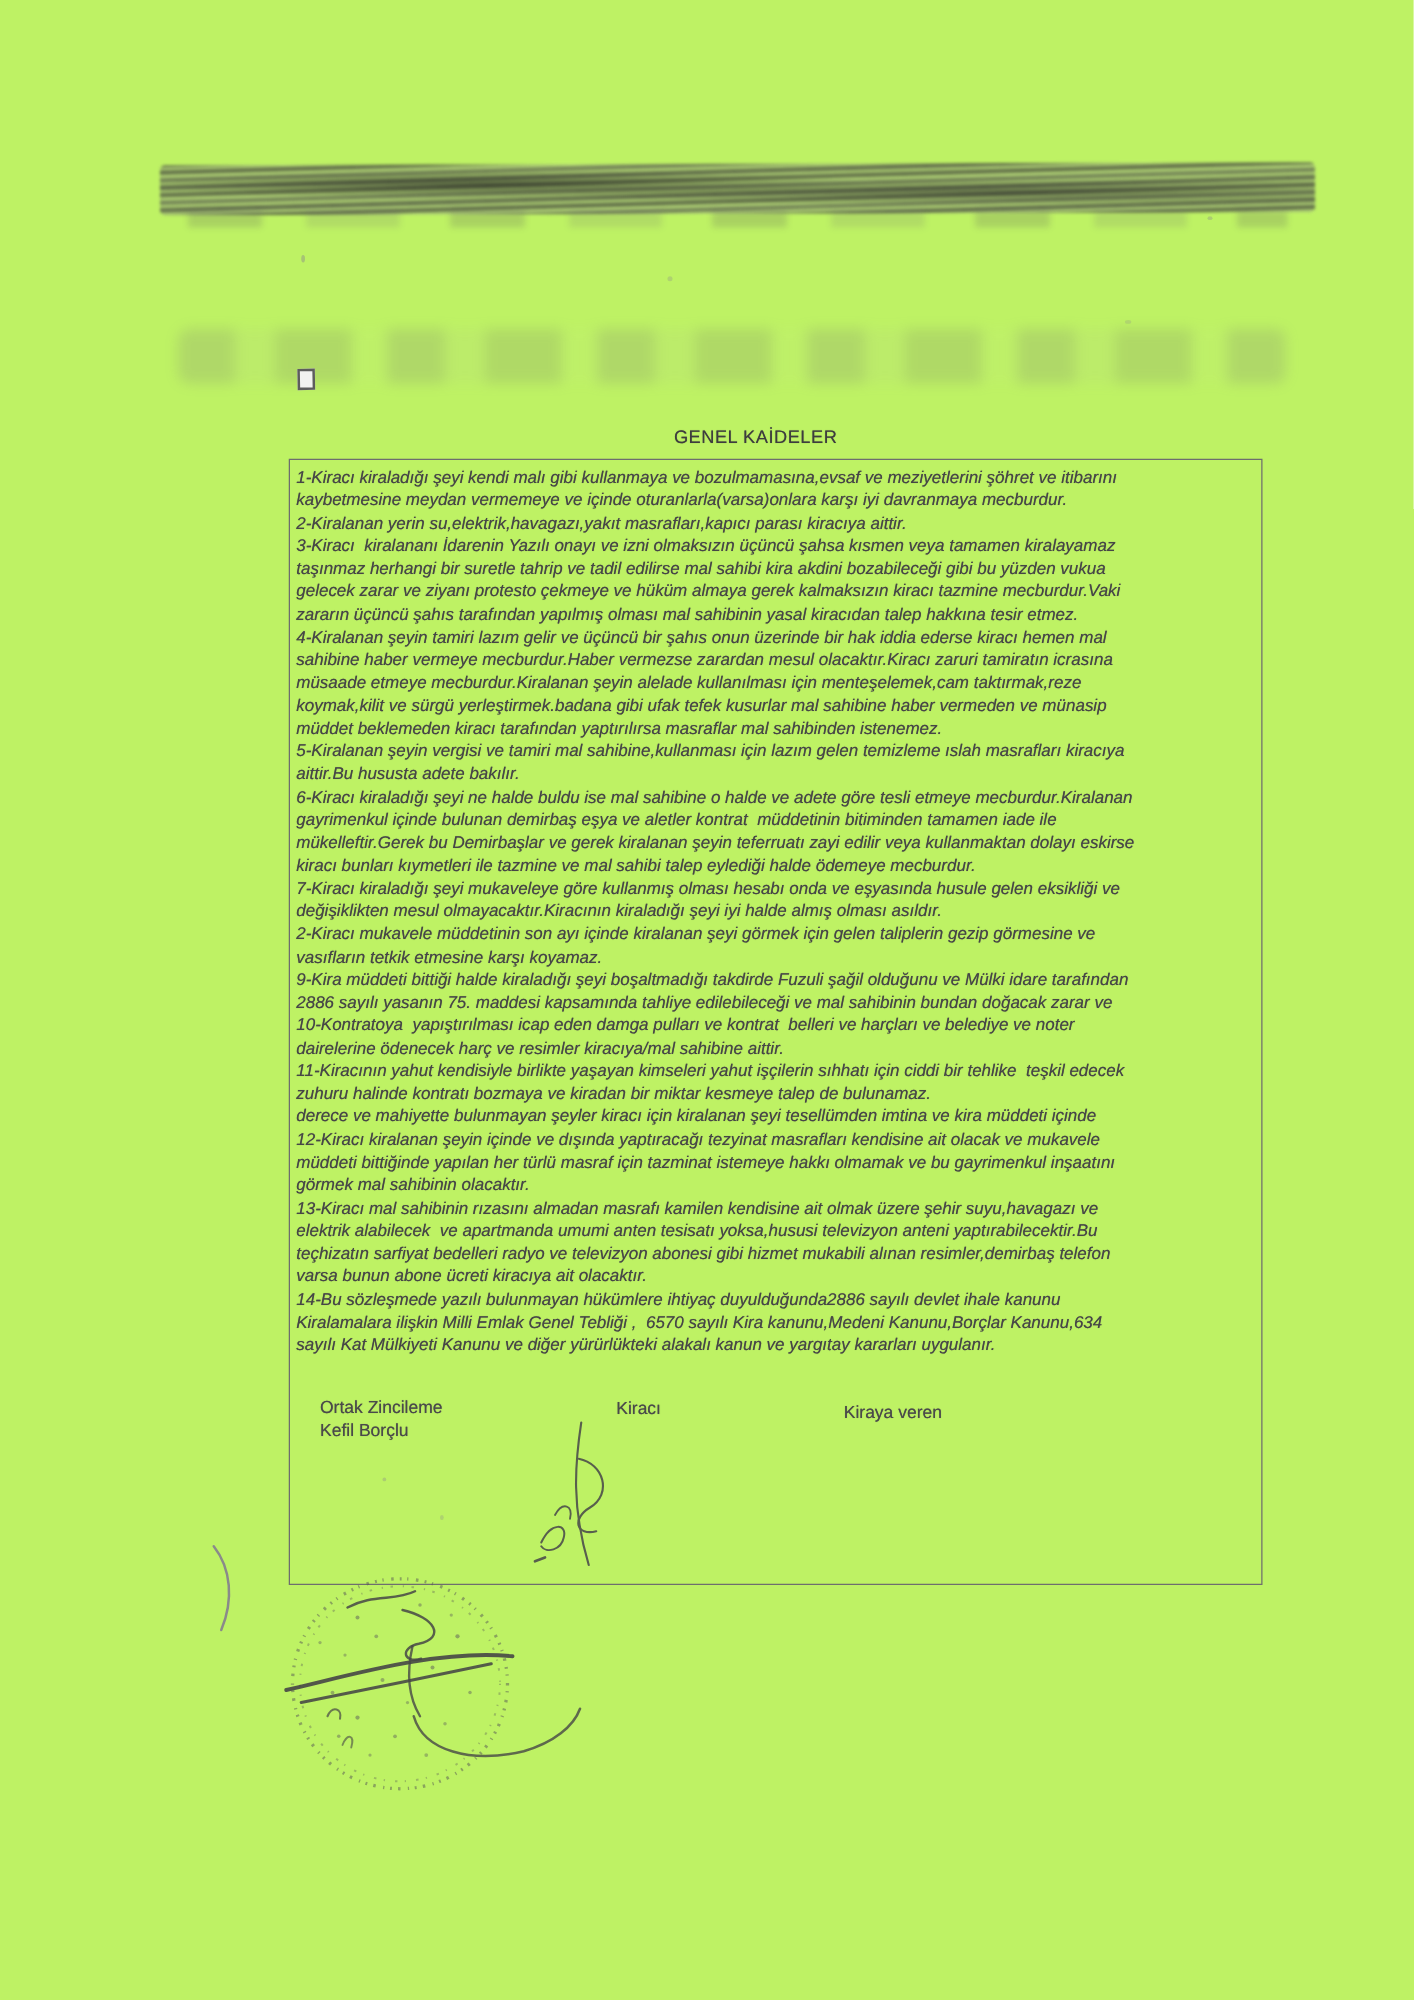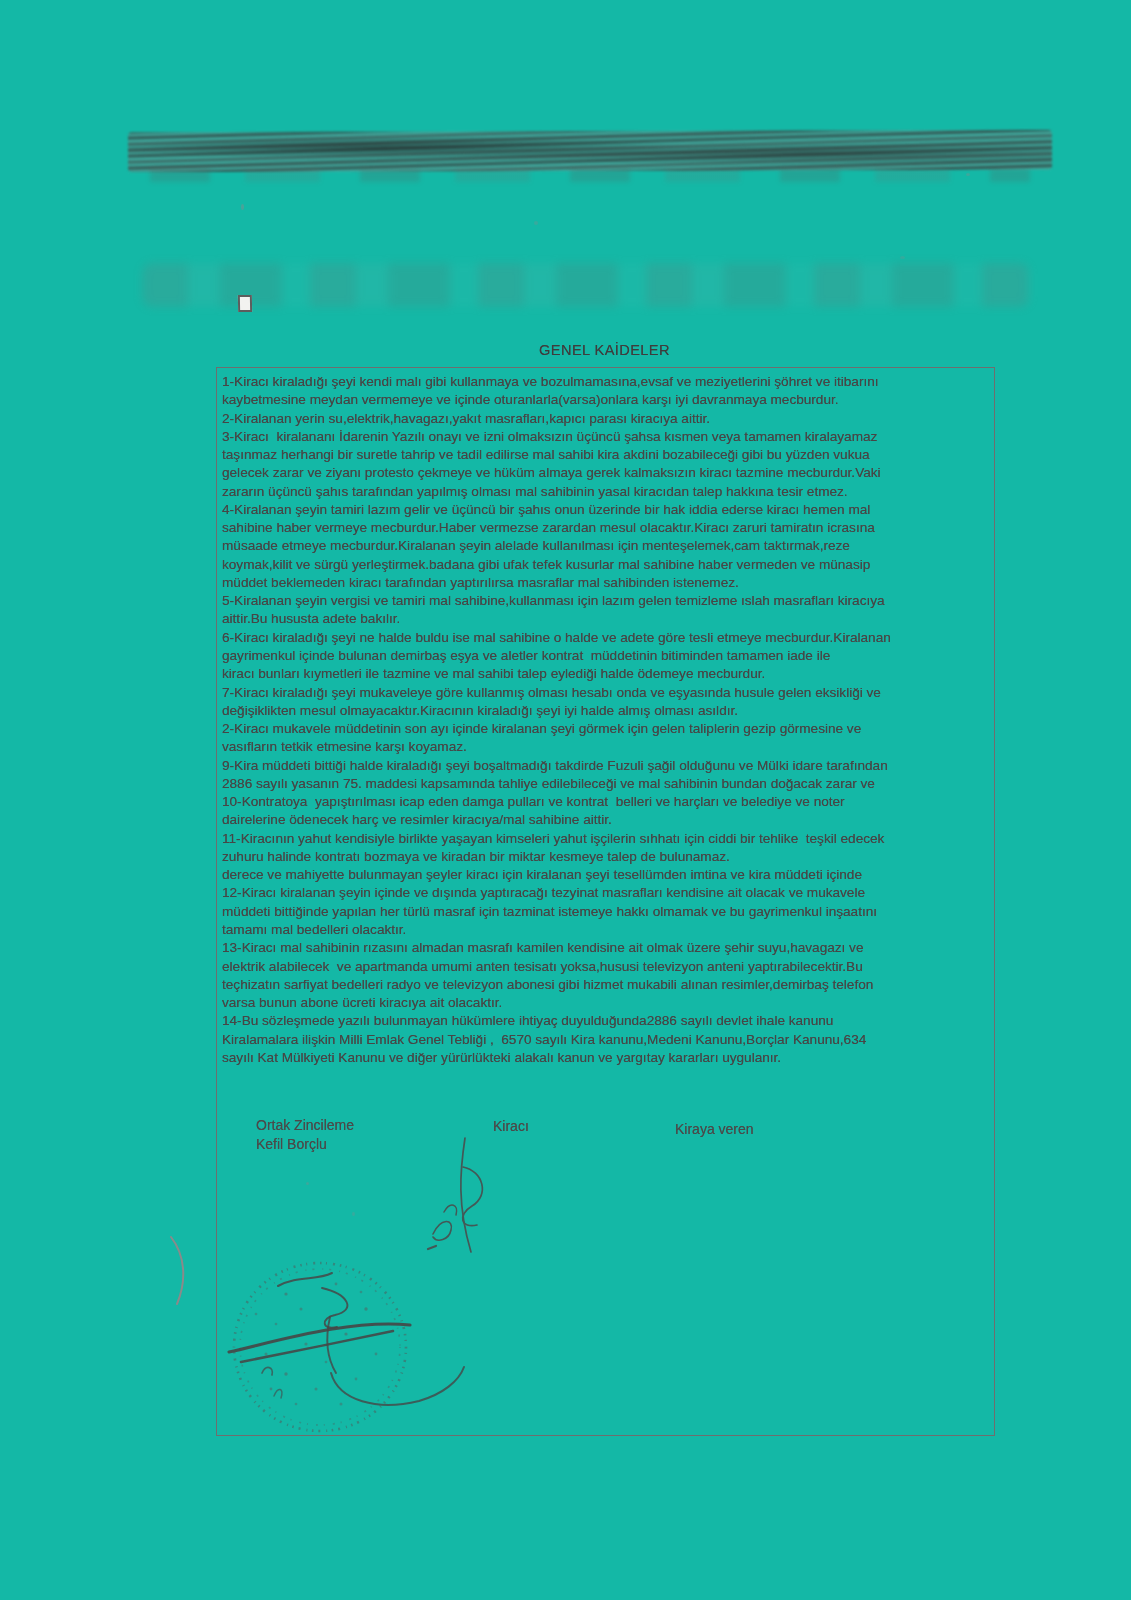--- a/index.html
+++ b/index.html
@@ -1,19 +1,19 @@
 <!DOCTYPE html>
 <html><head>
 <meta charset="utf-8">
 <style>
   html,body{margin:0;padding:0;background:#ffffff;}
   .page{
     position:relative;
     width:1131px;height:1600px;
-    background:#14b8a6;
+    background:#bef264;
     overflow:hidden;
     font-family:"Liberation Sans","DejaVu Sans",sans-serif;
     color:#474747;
   }
   
   .scan-band{
     position:absolute;left:128px;top:131px;width:924px;height:40px;
     background:
       radial-gradient(ellipse 420px 16px at 28% 40%, rgba(30,30,30,.55), transparent 72%),
       radial-gradient(ellipse 520px 15px at 74% 58%, rgba(40,40,40,.5), transparent 72%),
@@ -44,23 +44,24 @@
   .checkbox{
     position:absolute;left:238px;top:295px;width:10px;height:13px;
     border:2px solid #5d5d5d;background:#f2f2f0;transform:rotate(-1deg);
   }
   .doc-title{
     position:absolute;left:223px;top:342px;width:763px;
     text-align:center;font-size:14.6px;letter-spacing:.4px;color:#3d3d3d;
     text-shadow:0 0 .6px rgba(70,70,70,.75);
   }
   .rules-box{
-    position:absolute;left:216px;top:367px;width:779px;height:1069px;
+    position:absolute;left:231px;top:367px;width:779px;height:901px;
     border:1.5px solid #6e6e6e;
     box-sizing:border-box;
+    font-style:italic;
   }
   .clauses{
     position:absolute;left:0;top:0;width:100%;
     padding:5px 0 0 5px;box-sizing:border-box;
   }
   .line{
     white-space:pre;
     font-size:13.6px;line-height:18.27px;
     color:#464646;
     text-shadow:0 0 .55px rgba(75,75,75,.8);
@@ -105,35 +106,36 @@
         <div class="line">zararın üçüncü şahıs tarafından yapılmış olması mal sahibinin yasal kiracıdan talep hakkına tesir etmez.</div>
         <div class="line">4-Kiralanan şeyin tamiri lazım gelir ve üçüncü bir şahıs onun üzerinde bir hak iddia ederse kiracı hemen mal</div>
         <div class="line">sahibine haber vermeye mecburdur.Haber vermezse zarardan mesul olacaktır.Kiracı zaruri tamiratın icrasına</div>
         <div class="line">müsaade etmeye mecburdur.Kiralanan şeyin alelade kullanılması için menteşelemek,cam taktırmak,reze</div>
         <div class="line">koymak,kilit ve sürgü yerleştirmek.badana gibi ufak tefek kusurlar mal sahibine haber vermeden ve münasip</div>
         <div class="line">müddet beklemeden kiracı tarafından yaptırılırsa masraflar mal sahibinden istenemez.</div>
         <div class="line">5-Kiralanan şeyin vergisi ve tamiri mal sahibine,kullanması için lazım gelen temizleme ıslah masrafları kiracıya</div>
         <div class="line">aittir.Bu hususta adete bakılır.</div>
         <div class="line">6-Kiracı kiraladığı şeyi ne halde buldu ise mal sahibine o halde ve adete göre tesli etmeye mecburdur.Kiralanan</div>
         <div class="line">gayrimenkul içinde bulunan demirbaş eşya ve aletler kontrat  müddetinin bitiminden tamamen iade ile</div>
+        <div class="line">mükelleftir.Gerek bu Demirbaşlar ve gerek kiralanan şeyin teferruatı zayi edilir veya kullanmaktan dolayı eskirse</div>
         <div class="line">kiracı bunları kıymetleri ile tazmine ve mal sahibi talep eylediği halde ödemeye mecburdur.</div>
         <div class="line">7-Kiracı kiraladığı şeyi mukaveleye göre kullanmış olması hesabı onda ve eşyasında husule gelen eksikliği ve</div>
         <div class="line">değişiklikten mesul olmayacaktır.Kiracının kiraladığı şeyi iyi halde almış olması asıldır.</div>
         <div class="line">2-Kiracı mukavele müddetinin son ayı içinde kiralanan şeyi görmek için gelen taliplerin gezip görmesine ve</div>
         <div class="line">vasıfların tetkik etmesine karşı koyamaz.</div>
         <div class="line">9-Kira müddeti bittiği halde kiraladığı şeyi boşaltmadığı takdirde Fuzuli şağil olduğunu ve Mülki idare tarafından</div>
         <div class="line">2886 sayılı yasanın 75. maddesi kapsamında tahliye edilebileceği ve mal sahibinin bundan doğacak zarar ve</div>
         <div class="line">10-Kontratoya  yapıştırılması icap eden damga pulları ve kontrat  belleri ve harçları ve belediye ve noter</div>
         <div class="line">dairelerine ödenecek harç ve resimler kiracıya/mal sahibine aittir.</div>
         <div class="line">11-Kiracının yahut kendisiyle birlikte yaşayan kimseleri yahut işçilerin sıhhatı için ciddi bir tehlike  teşkil edecek</div>
         <div class="line">zuhuru halinde kontratı bozmaya ve kiradan bir miktar kesmeye talep de bulunamaz.</div>
         <div class="line">derece ve mahiyette bulunmayan şeyler kiracı için kiralanan şeyi tesellümden imtina ve kira müddeti içinde</div>
         <div class="line">12-Kiracı kiralanan şeyin içinde ve dışında yaptıracağı tezyinat masrafları kendisine ait olacak ve mukavele</div>
         <div class="line">müddeti bittiğinde yapılan her türlü masraf için tazminat istemeye hakkı olmamak ve bu gayrimenkul inşaatını</div>
-        <div class="line">tamamı mal bedelleri olacaktır.</div>
+        <div class="line">görmek mal sahibinin olacaktır.</div>
         <div class="line">13-Kiracı mal sahibinin rızasını almadan masrafı kamilen kendisine ait olmak üzere şehir suyu,havagazı ve</div>
         <div class="line">elektrik alabilecek  ve apartmanda umumi anten tesisatı yoksa,hususi televizyon anteni yaptırabilecektir.Bu</div>
         <div class="line">teçhizatın sarfiyat bedelleri radyo ve televizyon abonesi gibi hizmet mukabili alınan resimler,demirbaş telefon</div>
         <div class="line">varsa bunun abone ücreti kiracıya ait olacaktır.</div>
         <div class="line">14-Bu sözleşmede yazılı bulunmayan hükümlere ihtiyaç duyulduğunda2886 sayılı devlet ihale kanunu</div>
         <div class="line">Kiralamalara ilişkin Milli Emlak Genel Tebliği ,  6570 sayılı Kira kanunu,Medeni Kanunu,Borçlar Kanunu,634</div>
         <div class="line">sayılı Kat Mülkiyeti Kanunu ve diğer yürürlükteki alakalı kanun ve yargıtay kararları uygulanır.</div>
       </div>
   </div>
 

